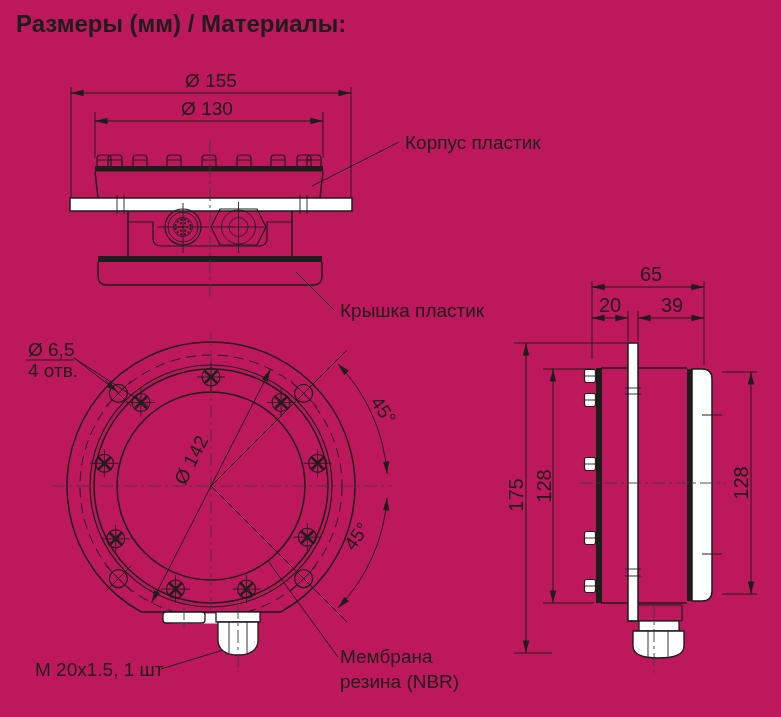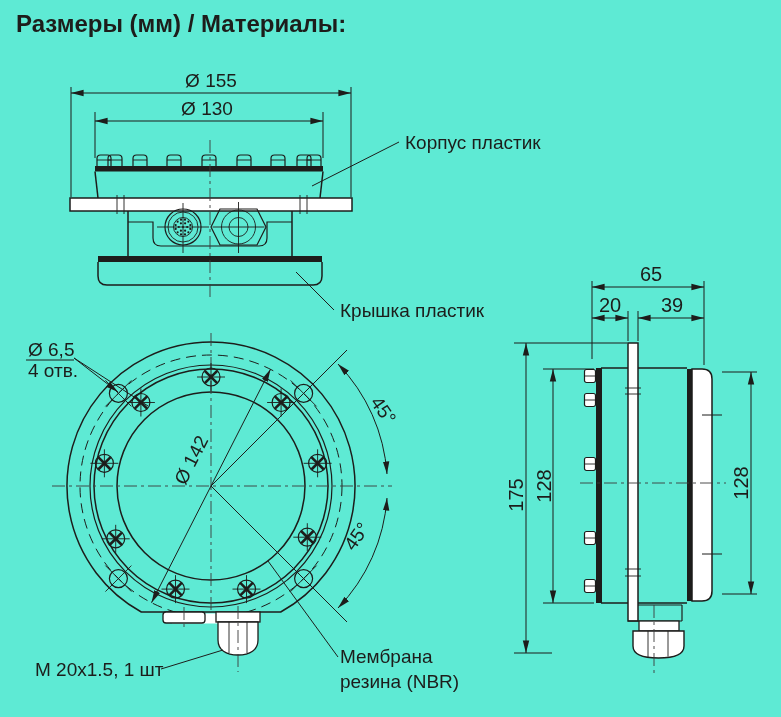--- a/index.html
+++ b/index.html
@@ -1,16 +1,16 @@
 <!DOCTYPE html>
 <html><head>
 <meta charset="utf-8">
 <style>
   html,body{margin:0;padding:0;background:#ffffff;}
-  .stage{position:relative;width:781px;height:717px;background:#5eead4;overflow:hidden;}
+  .stage{position:relative;width:781px;height:717px;background:#be185d;overflow:hidden;}
   svg{display:block;}
   svg text{font-family:"Liberation Sans",sans-serif;fill:#1d1d1b;}
   .t24{font-size:24px;font-weight:bold;}
   .t20{font-size:20px;}
   .t19{font-size:19px;}
   .ln{stroke:#1d1d1b;fill:none;stroke-width:1.5;}
   .ln2{stroke:#1d1d1b;fill:none;stroke-width:1.2;}
   .thin{stroke:#1d1d1b;fill:none;stroke-width:0.9;}
   .dim{stroke:#1d1d1b;fill:none;stroke-width:1;}
   .cl{stroke:#3a3a3a;fill:none;stroke-width:0.9;stroke-dasharray:13 4 3 4;}

